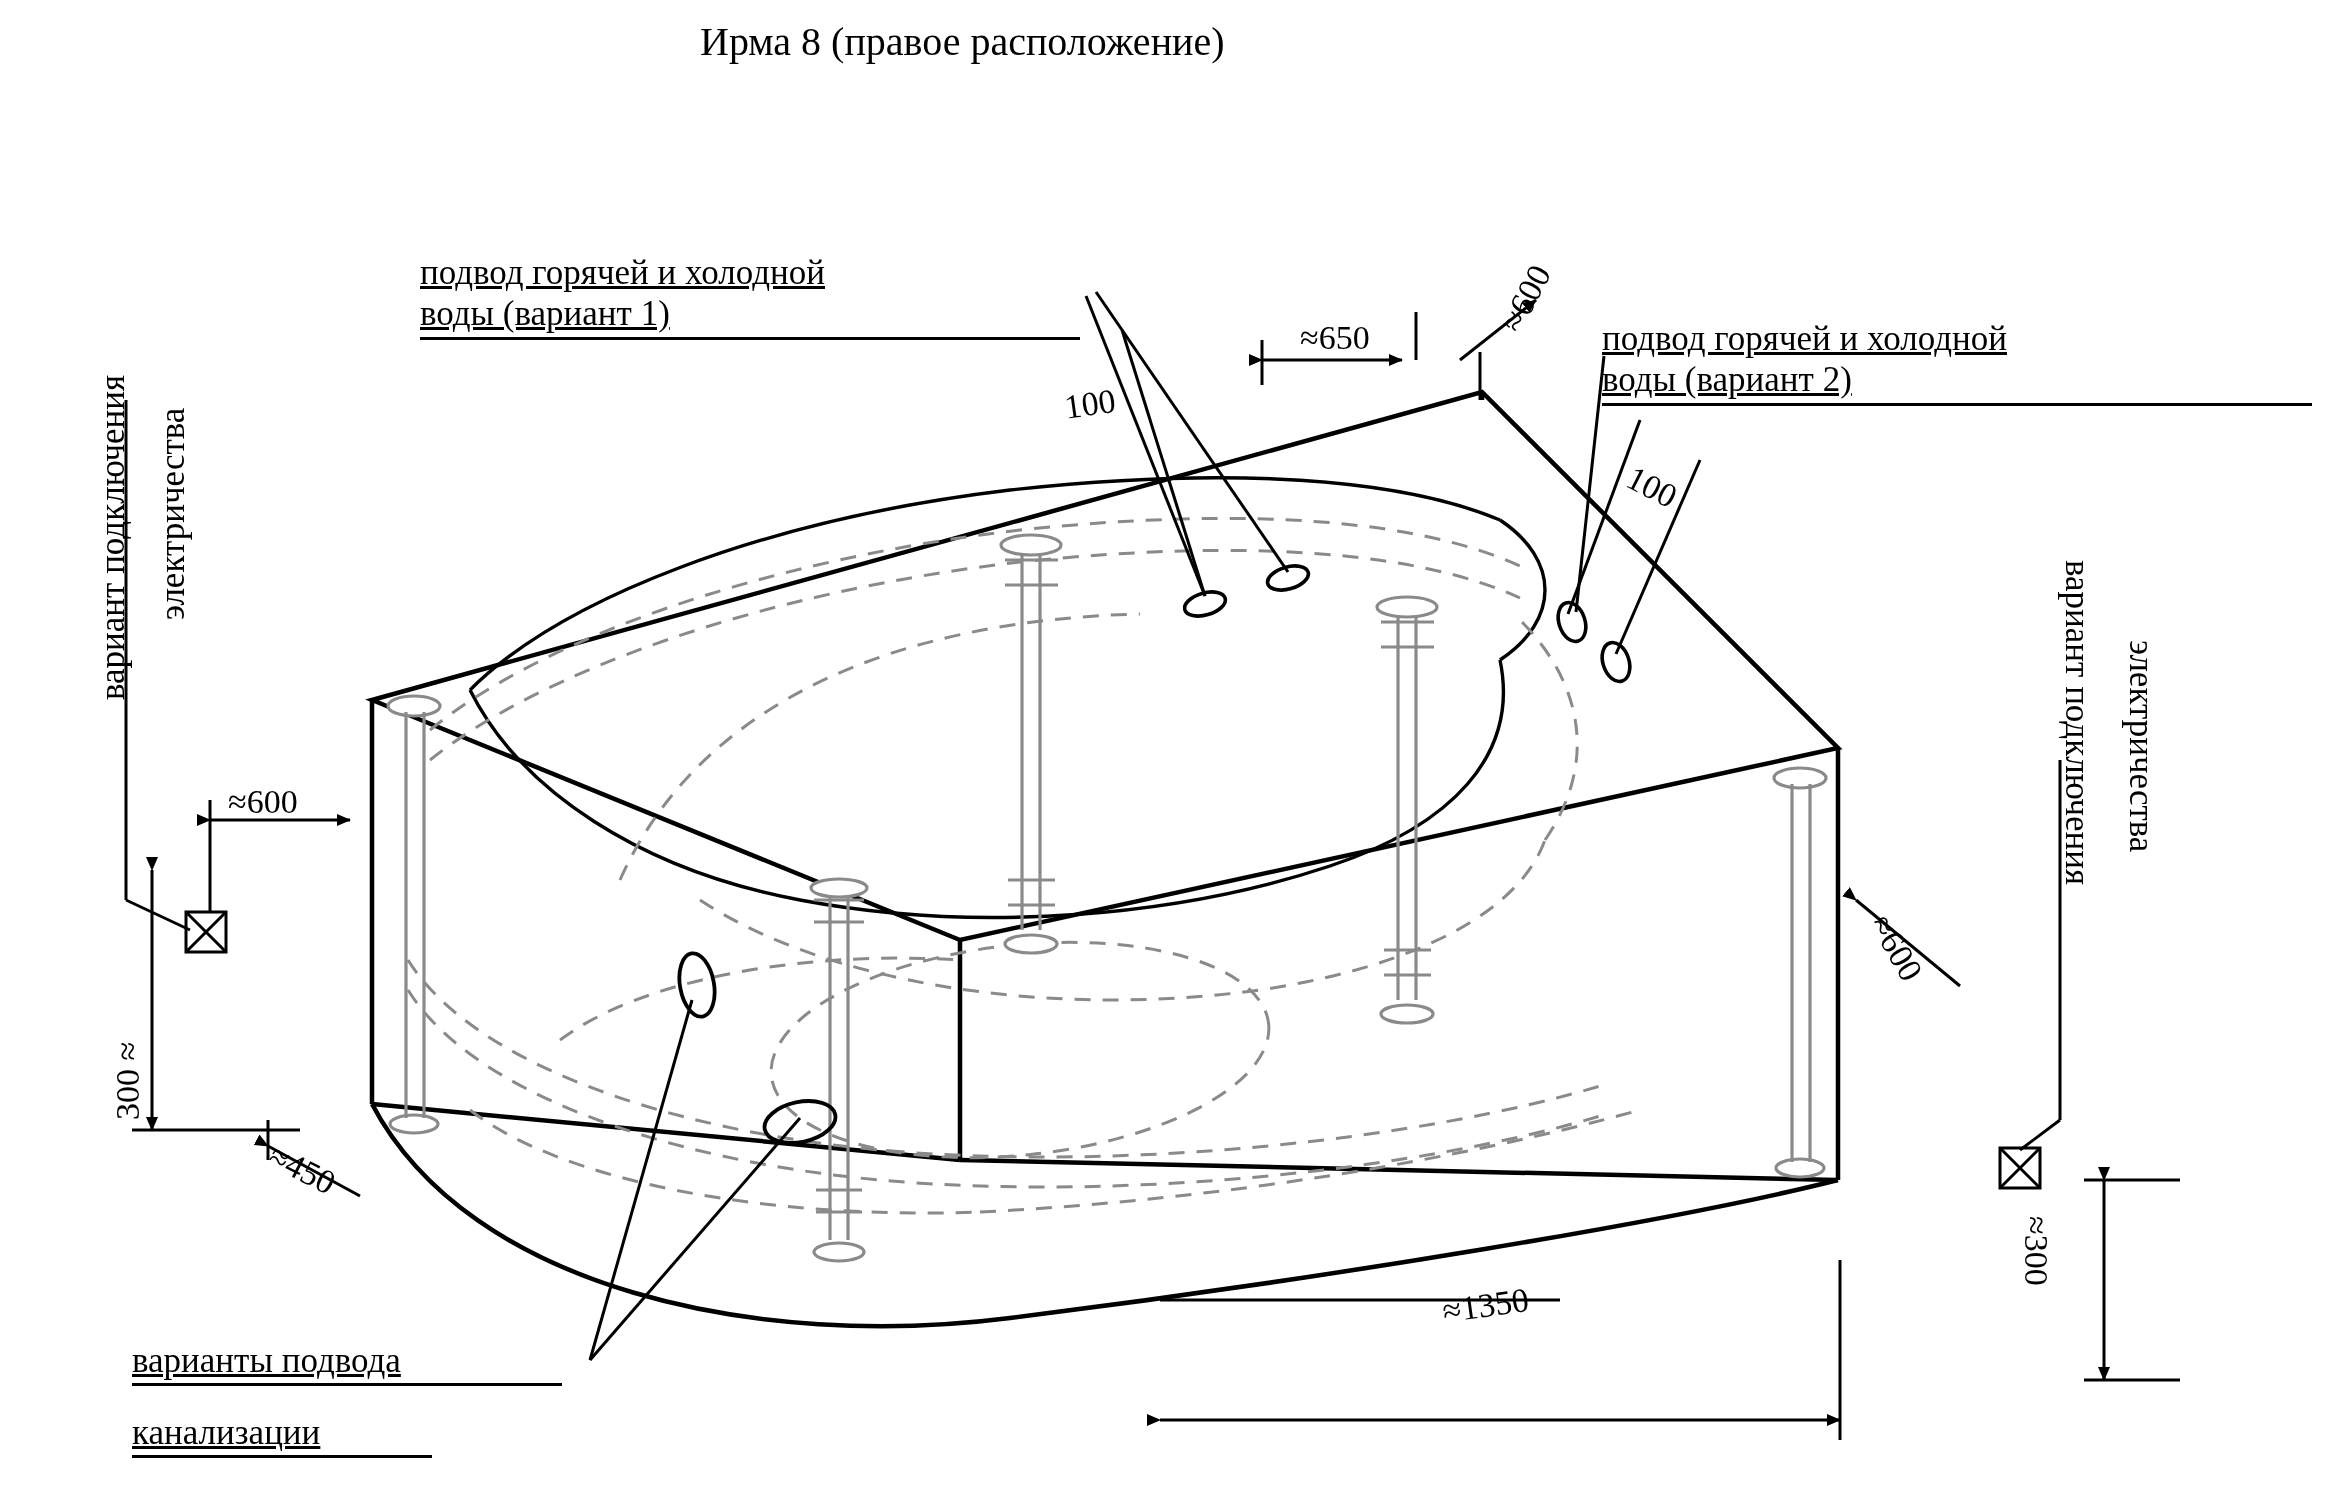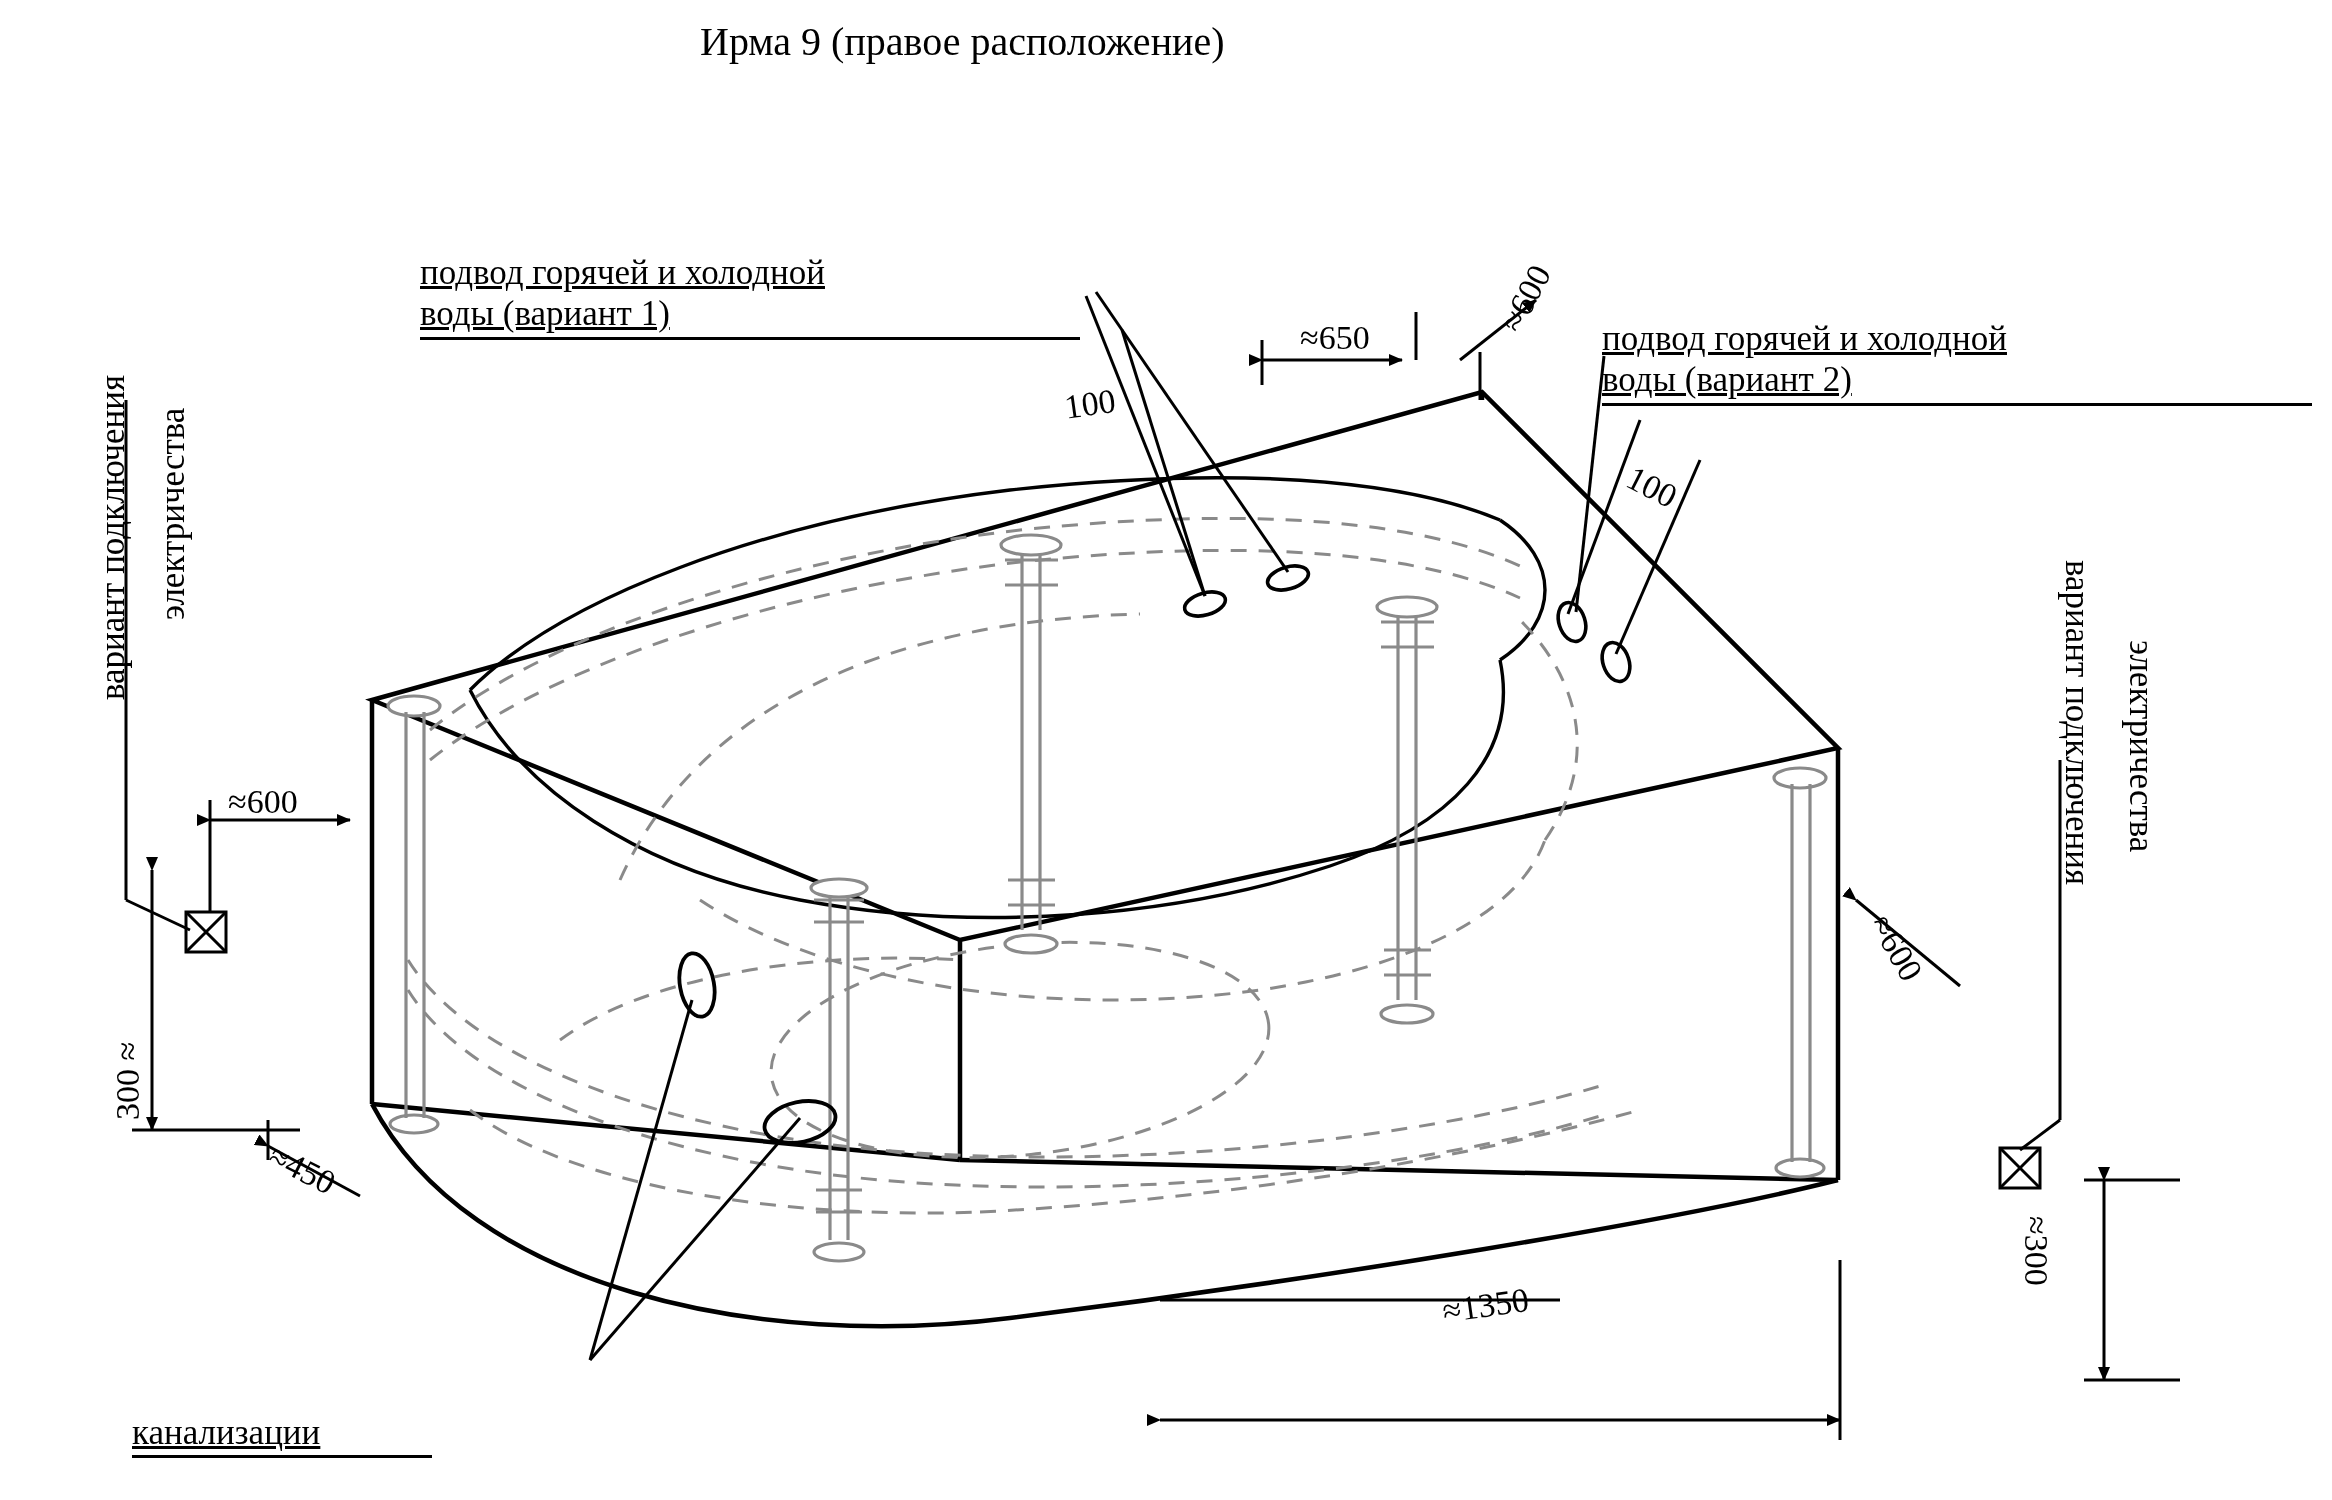--- a/index.html
+++ b/index.html
@@ -216,34 +216,35 @@
       <path d="M2060 760 L2060 1120"></path>
       <path d="M2060 1120 L2020 1150"></path>
 
       <path d="M590 1360 L692 1000"></path>
       <path d="M590 1360 L800 1118"></path>
 
       <path d="M1604 356 L1576 612"></path>
     </g>
   </svg>
 
-  <div class="lbl title" style="left:700px; top:18px;">Ирма 9 (правое расположение)</div>
+  <div class="lbl title" style="left:700px; top:18px;">Ирма 8 (правое расположение)</div>
 
   <div class="lbl callout underline" style="left:420px; top:252px; width:660px;">подвод горячей и холодной
 воды (вариант 1)</div>
 
   <div class="lbl callout underline" style="left:1602px; top:318px; width:710px;">подвод горячей и холодной
 воды (вариант 2)</div>
 
   <div class="lbl callout rot-ccw" style="left:92px; top:700px;">вариант подключения</div>
   <div class="lbl callout rot-ccw" style="left:152px; top:620px;">электричества</div>
 
   <div class="lbl callout rot-cw" style="left:2098px; top:560px;">вариант подключения</div>
   <div class="lbl callout rot-cw" style="left:2162px; top:640px;">электричества</div>
 
+  <div class="lbl callout underline" style="left:132px; top:1340px; width:430px;">варианты подвода</div>
   <div class="lbl callout underline" style="left:132px; top:1412px; width:300px;">канализации</div>
 
   <div class="lbl dim rot-d4" style="left:1062px; top:388px;">100</div>
   <div class="lbl dim" style="left:1300px; top:318px;">≈650</div>
   <div class="lbl dim rot-d2" style="left:1492px; top:320px;">≈600</div>
   <div class="lbl dim rot-d3" style="left:1638px; top:458px;">100</div>
 
   <div class="lbl dim" style="left:228px; top:782px;">≈600</div>
   <div class="lbl dim rot-ccw" style="left:108px; top:1120px;">300 ≈</div>
   <div class="lbl dim rot-d3" style="left:280px; top:1136px;">≈450</div>

